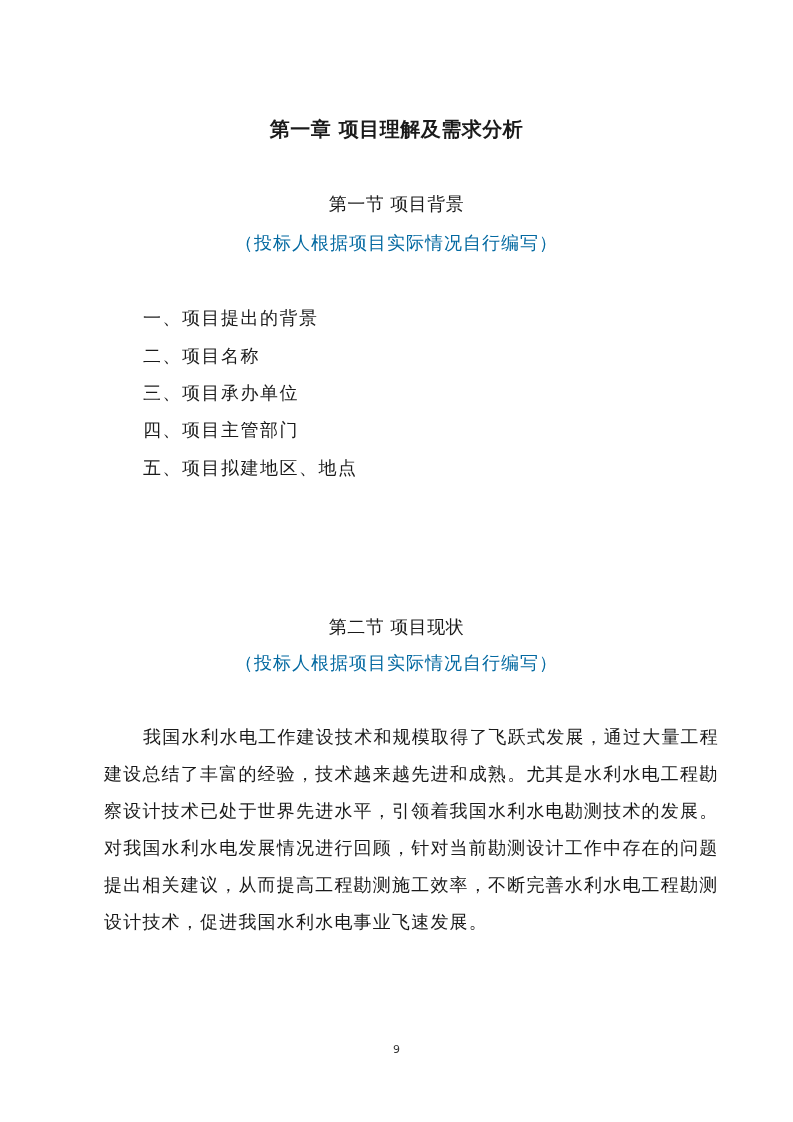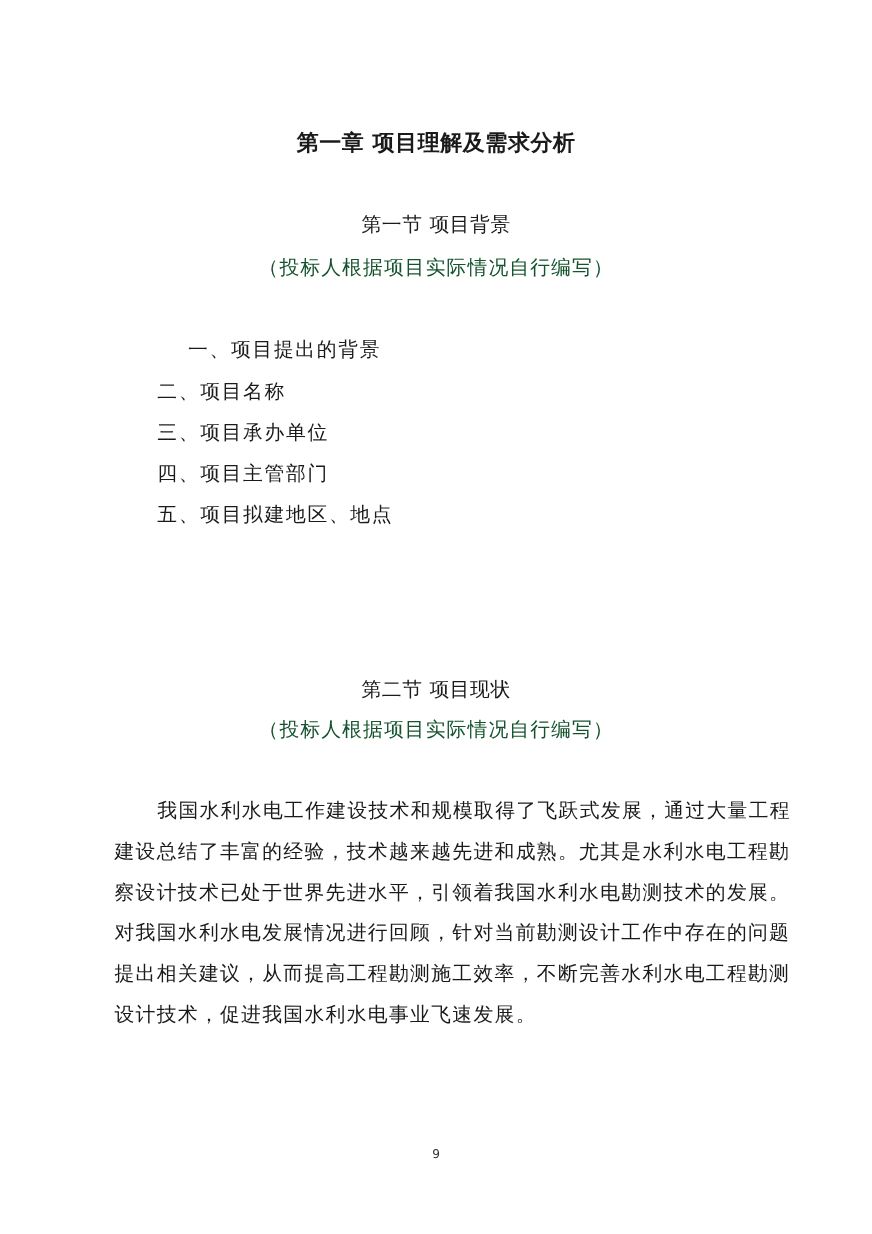--- a/index.html
+++ b/index.html
@@ -31,21 +31,21 @@
     }
     .section-title {
       left: 0; width: 793px; text-align: center;
       font-family: "DejaVu Sans", "Liberation Sans", sans-serif;
       font-weight: normal;
       font-size: 18px;
       letter-spacing: 0.5px;
     }
     .note {
       left: 0; width: 793px; text-align: center;
-      color: #14532d;
+      color: #0369a1;
       font-size: 18px;
       letter-spacing: 1px;
     }
     .list-item {
       left: 143px;
       font-size: 18px;
       letter-spacing: 1.5px;
     }
     .para-line {
       left: 104px;
@@ -65,21 +65,21 @@
 </head>
 <body>
 
 <div class="page">
 
   <div class="abs chapter-title">第一章  项目理解及需求分析</div>
 
   <div class="abs section-title" style="top:192px;">第一节  项目背景</div>
   <div class="abs note" style="top:231px;">（投标人根据项目实际情况自行编写）</div>
 
-  <div class="abs list-item" style="top:306px;margin-left:28px;">一、项目提出的背景</div>
+  <div class="abs list-item" style="top:306px;">一、项目提出的背景</div>
   <div class="abs list-item" style="top:344px;">二、项目名称</div>
   <div class="abs list-item" style="top:381px;">三、项目承办单位</div>
   <div class="abs list-item" style="top:418px;">四、项目主管部门</div>
   <div class="abs list-item" style="top:456px;">五、项目拟建地区、地点</div>
 
   <div class="abs section-title" style="top:615px;">第二节  项目现状</div>
   <div class="abs note" style="top:651px;">（投标人根据项目实际情况自行编写）</div>
 
   <div>
     <div class="abs para-line indent" style="top:725px;">我国水利水电工作建设技术和规模取得了飞跃式发展，通过大量工程</div>

